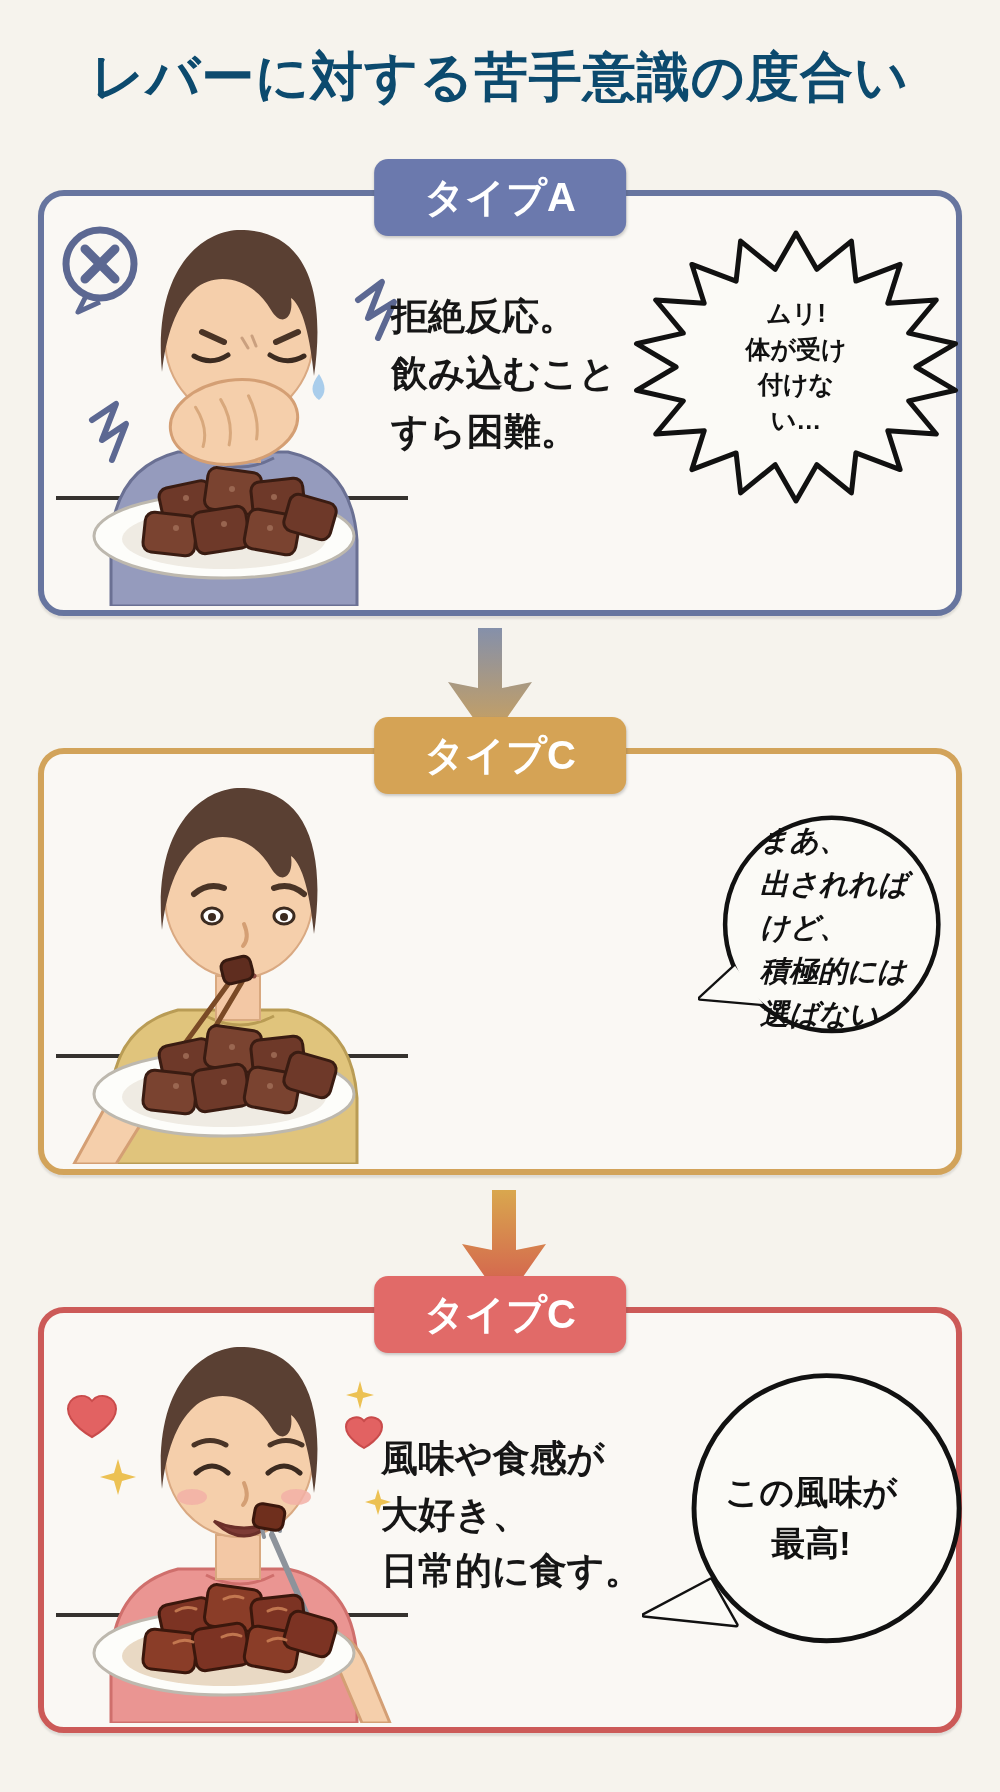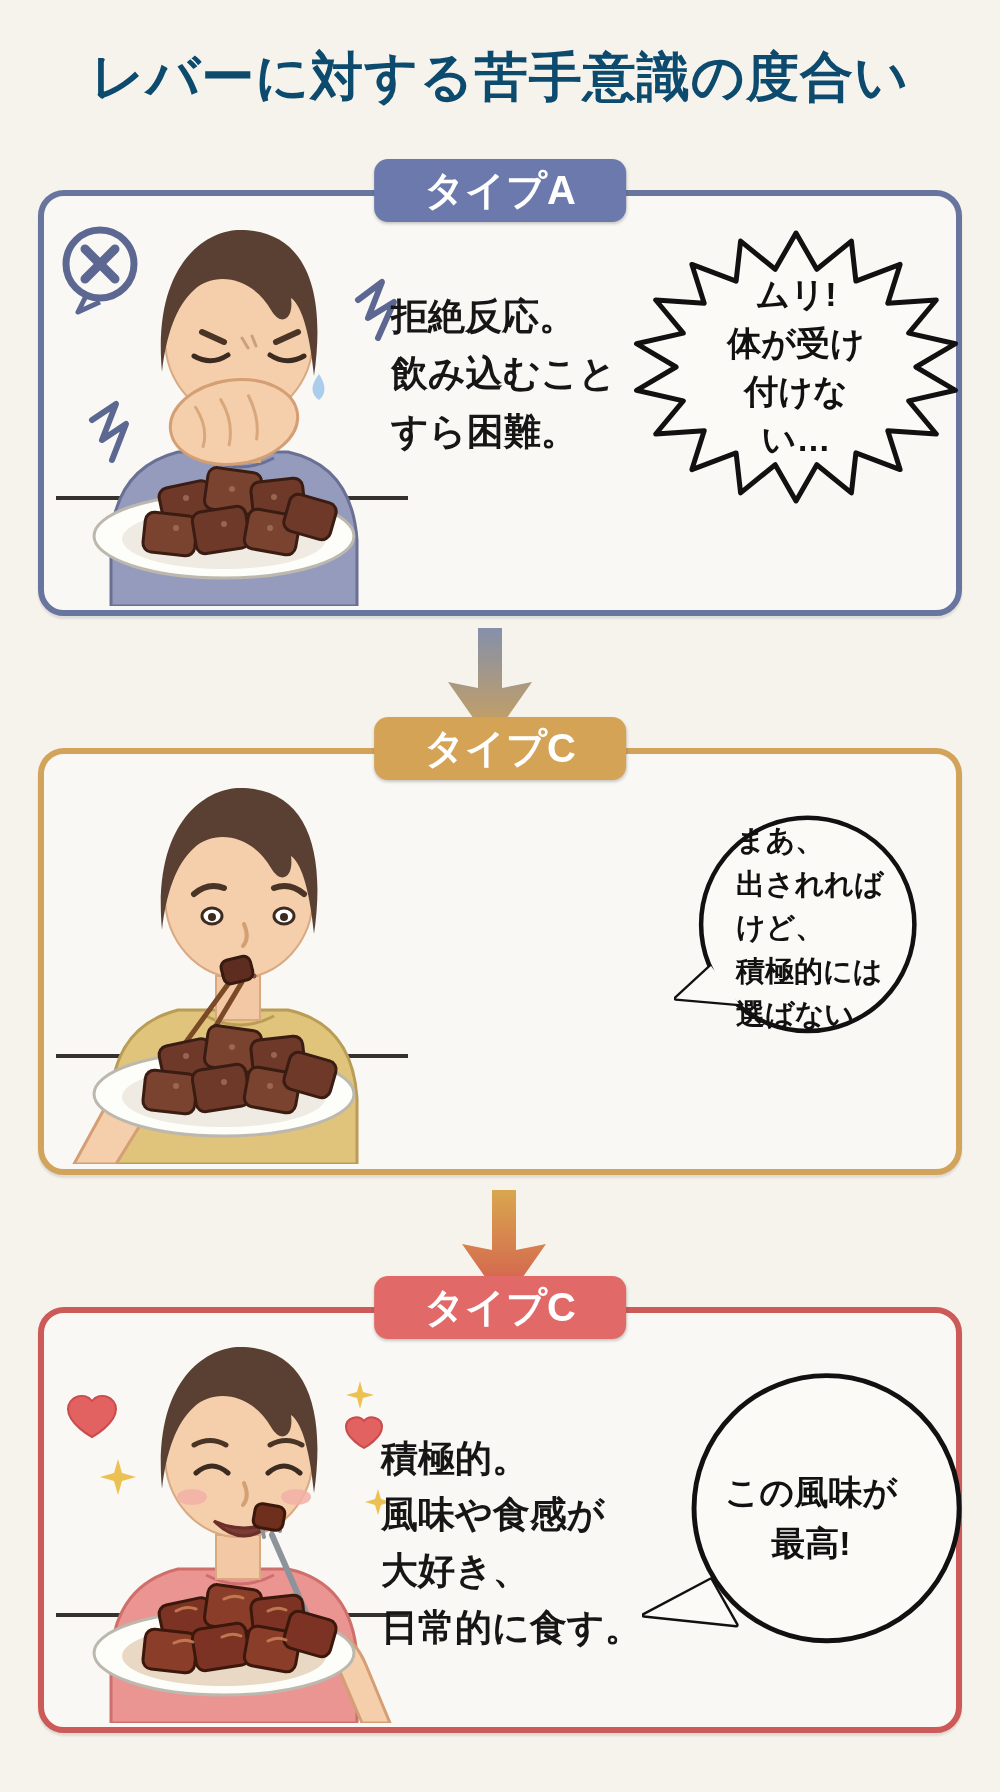--- a/index.html
+++ b/index.html
@@ -16,42 +16,42 @@
   .panel{
     position:absolute;left:38px;width:924px;box-sizing:border-box;
     border:6px solid #888;border-radius:26px;background:#faf8f4;
     box-shadow:0 3px 2px rgba(60,60,60,.12);
   }
   .panel-a{top:190px;height:426px;}
   .panel-b{top:748px;height:427px;}
   .panel-c{top:1307px;height:426px;}
   .badge{
     position:absolute;top:-37px;left:50%;transform:translateX(-50%);
-    padding:4px 50px;border-radius:14px;background:#999;
+    padding:11px 50px;border-radius:14px;background:#999;
     color:#fff;font-size:40px;font-weight:800;white-space:nowrap;
     box-shadow:0 2px 3px rgba(60,60,60,.25);
   }
   .desc{
     position:absolute;font-size:37px;font-weight:800;line-height:1.55;
     color:#161616;white-space:nowrap;
   }
   .desc-a{left:347px;top:92px;}
   .desc-b{left:337px;top:155px;}
   .desc-c{left:337px;top:118px;line-height:1.52;}
   .illus{position:absolute;left:12px;top:10px;width:352px;height:400px;}
   .bubble{position:absolute;}
   .bubble svg{position:absolute;left:0;top:0;width:100%;height:100%;}
   .bubble-text{
     position:absolute;inset:0;display:flex;flex-direction:column;
     justify-content:center;align-items:center;text-align:center;
     font-weight:800;color:#111;
   }
   .bubble-a{left:582px;top:28px;width:340px;height:286px;}
-  .bubble-a .bubble-text{font-size:34px;line-height:1.42;}
-  .bubble-b{left:630px;top:38px;width:244px;height:272px;}
+  .bubble-a .bubble-text{font-size:25px;line-height:1.42;}
+  .bubble-b{left:654px;top:38px;width:244px;height:272px;font-style:italic;}
   .bubble-b .bubble-text{align-items:flex-start;text-align:left;
     padding-left:62px;box-sizing:border-box;font-size:29px;line-height:1.5;}
   .bubble-c{left:598px;top:52px;width:324px;height:306px;}
   .bubble-c .bubble-text{font-size:34px;line-height:1.5;padding-left:14px;box-sizing:border-box;}
   .arrow{position:absolute;width:92px;height:116px;}
   .arrow-1{left:444px;top:628px;}
   .arrow-2{left:458px;top:1190px;}
 </style>
 </head>
 <body style="background: rgb(246, 243, 237);">
@@ -271,21 +271,20 @@
           <path d="M168,276 q10,-5 19,-1"></path>
           <path d="M212,288 q9,-5 18,-1"></path>
         <path d="M118,320 q10,-5 19,-1"></path>
           <path d="M166,314 q10,-5 19,-1"></path>
           <path d="M212,318 q9,-5 18,-1"></path>
       </g>
     </g>
   </svg>
 
   <div class="desc desc-c">
-      <div>積極的。</div>
       <div>風味や食感が</div>
       <div>大好き、</div>
       <div>日常的に食す。</div>
     </div>
 
   <div class="bubble bubble-c">
     <svg viewBox="-30 0 330 306">
       <path d="M40,216 L-28,252 L66,262 Z" fill="#fbfaf6" stroke="#111" stroke-width="5" stroke-linejoin="round"></path>
       <circle cx="158" cy="143" r="135" fill="#fbfaf6" stroke="#111" stroke-width="5"></circle>
       <path d="M40,216 L-28,252 L66,262 Z" fill="#fbfaf6"></path>

